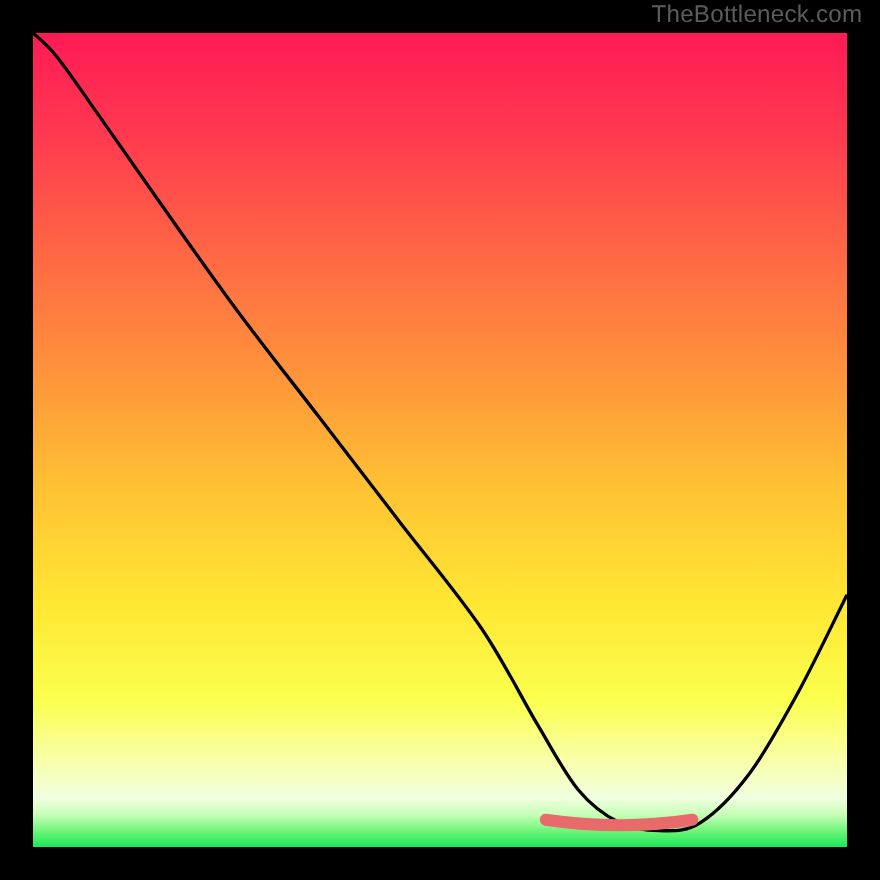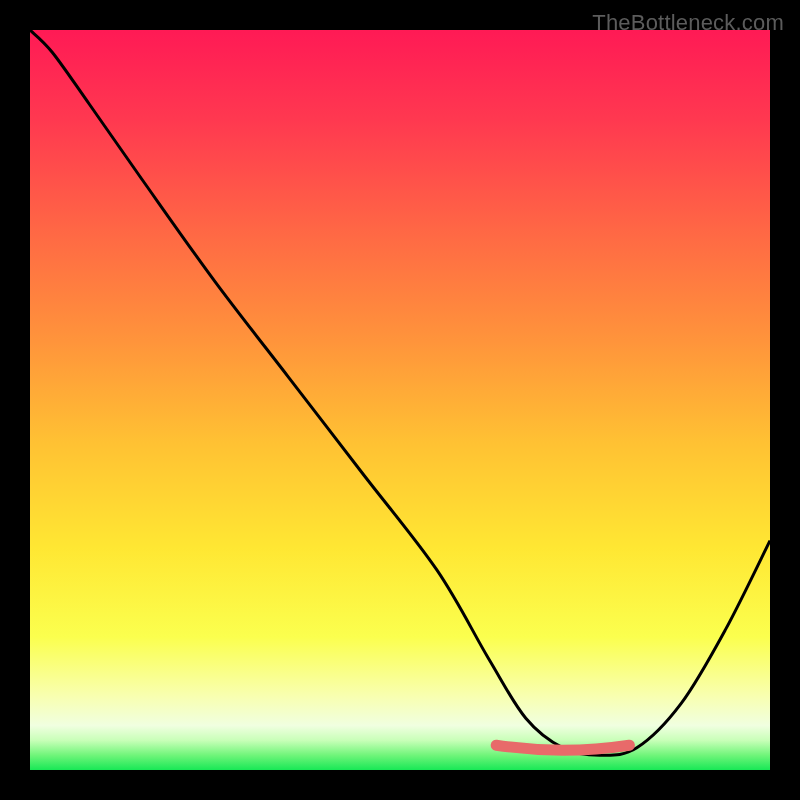--- a/index.html
+++ b/index.html
@@ -12,21 +12,21 @@
     overflow: hidden;
   }
   .wrap {
     position: relative;
     width: 800px;
     height: 800px;
     background: #000;
   }
   .attribution {
     position: absolute;
-    top: 10px;
+    top: 0;
     right: 16px;
     color: #5c5c5c;
     font-size: 22px;
     font-weight: 500;
     letter-spacing: 0.2px;
   }
   svg {
     position: absolute;
     left: 30px;
     top: 30px;

